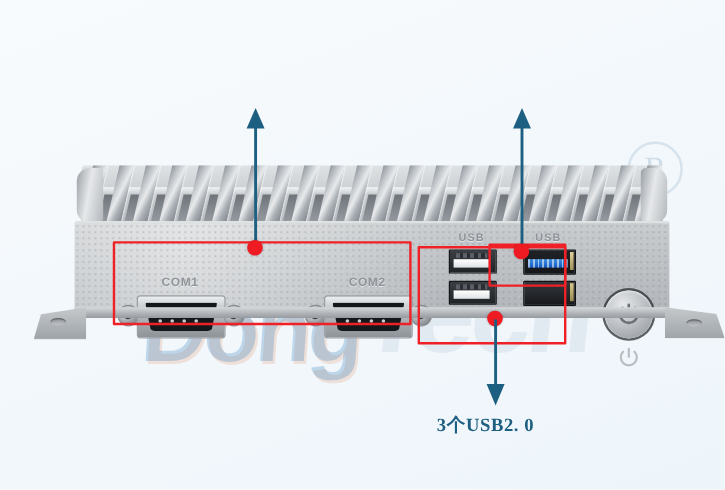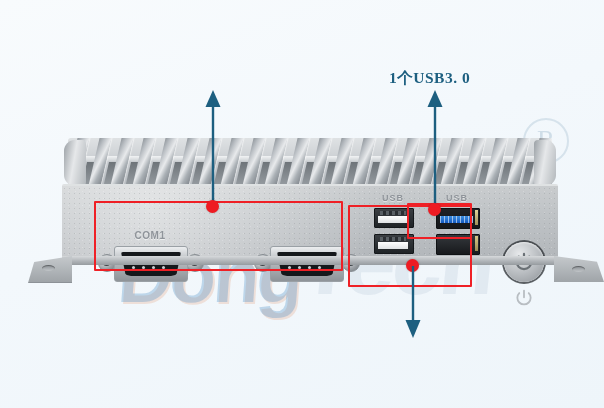--- a/index.html
+++ b/index.html
@@ -208,20 +208,21 @@
             <span class="pin" style="left:46px;top:6px"></span>
             <span class="pin" style="left:11px;top:14px"></span>
               <span class="pin" style="left:21px;top:14px"></span>
             <span class="pin" style="left:31px;top:14px"></span>
               <span class="pin" style="left:41px;top:14px"></span>
           </div>
         </div>
       </div>
 
       <div class="com" style="left:192px;">
+        <div class="com-label">COM2</div>
         <div class="screwlug" style="left:0;"></div>
         <div class="screwlug" style="left:88px;"></div>
         <div class="com-shell">
           <div class="com-inner">
             <span class="pin" style="left:6px;top:6px"></span>
               <span class="pin" style="left:16px;top:6px"></span>
             <span class="pin" style="left:26px;top:6px"></span>
               <span class="pin" style="left:36px;top:6px"></span>
             <span class="pin" style="left:46px;top:6px"></span>
             <span class="pin" style="left:11px;top:14px"></span>
@@ -277,26 +278,26 @@
   <div class="redbox" style="left:94px;top:201px;width:245px;height:66px;"></div>
   <div class="redbox" style="left:407px;top:203px;width:61px;height:32px;"></div>
   <div class="redbox" style="left:348px;top:205px;width:120px;height:78px;"></div>
 
   <svg class="arrow" style="left:203px;top:88px;" width="20" height="120">
     <line x1="10" y1="118" x2="10" y2="16" stroke="#1d5f80" stroke-width="2.4"></line>
     <polygon points="10,2 2.5,19 17.5,19" fill="#1d5f80"></polygon>
   </svg>
   <div class="dot" style="left:206px;top:200px;"></div>
 
-  <div class="ann-text" style="left:389px;top:68px;">1个USB3. 0</div>
   <svg class="arrow" style="left:425px;top:88px;" width="20" height="124">
     <line x1="10" y1="122" x2="10" y2="16" stroke="#1d5f80" stroke-width="2.4"></line>
     <polygon points="10,2 2.5,19 17.5,19" fill="#1d5f80"></polygon>
   </svg>
   <div class="dot" style="left:428px;top:203px;"></div>
 
   <div class="dot" style="left:406px;top:259px;"></div>
   <svg class="arrow" style="left:403px;top:266px;" width="20" height="74">
     <line x1="10" y1="0" x2="10" y2="56" stroke="#1d5f80" stroke-width="2.4"></line>
     <polygon points="10,72 2.5,54 17.5,54" fill="#1d5f80"></polygon>
   </svg>
+  <div class="ann-text" style="left:364px;top:344px;">3个USB2. 0</div>
 
 </div>
 
 </body></html>

